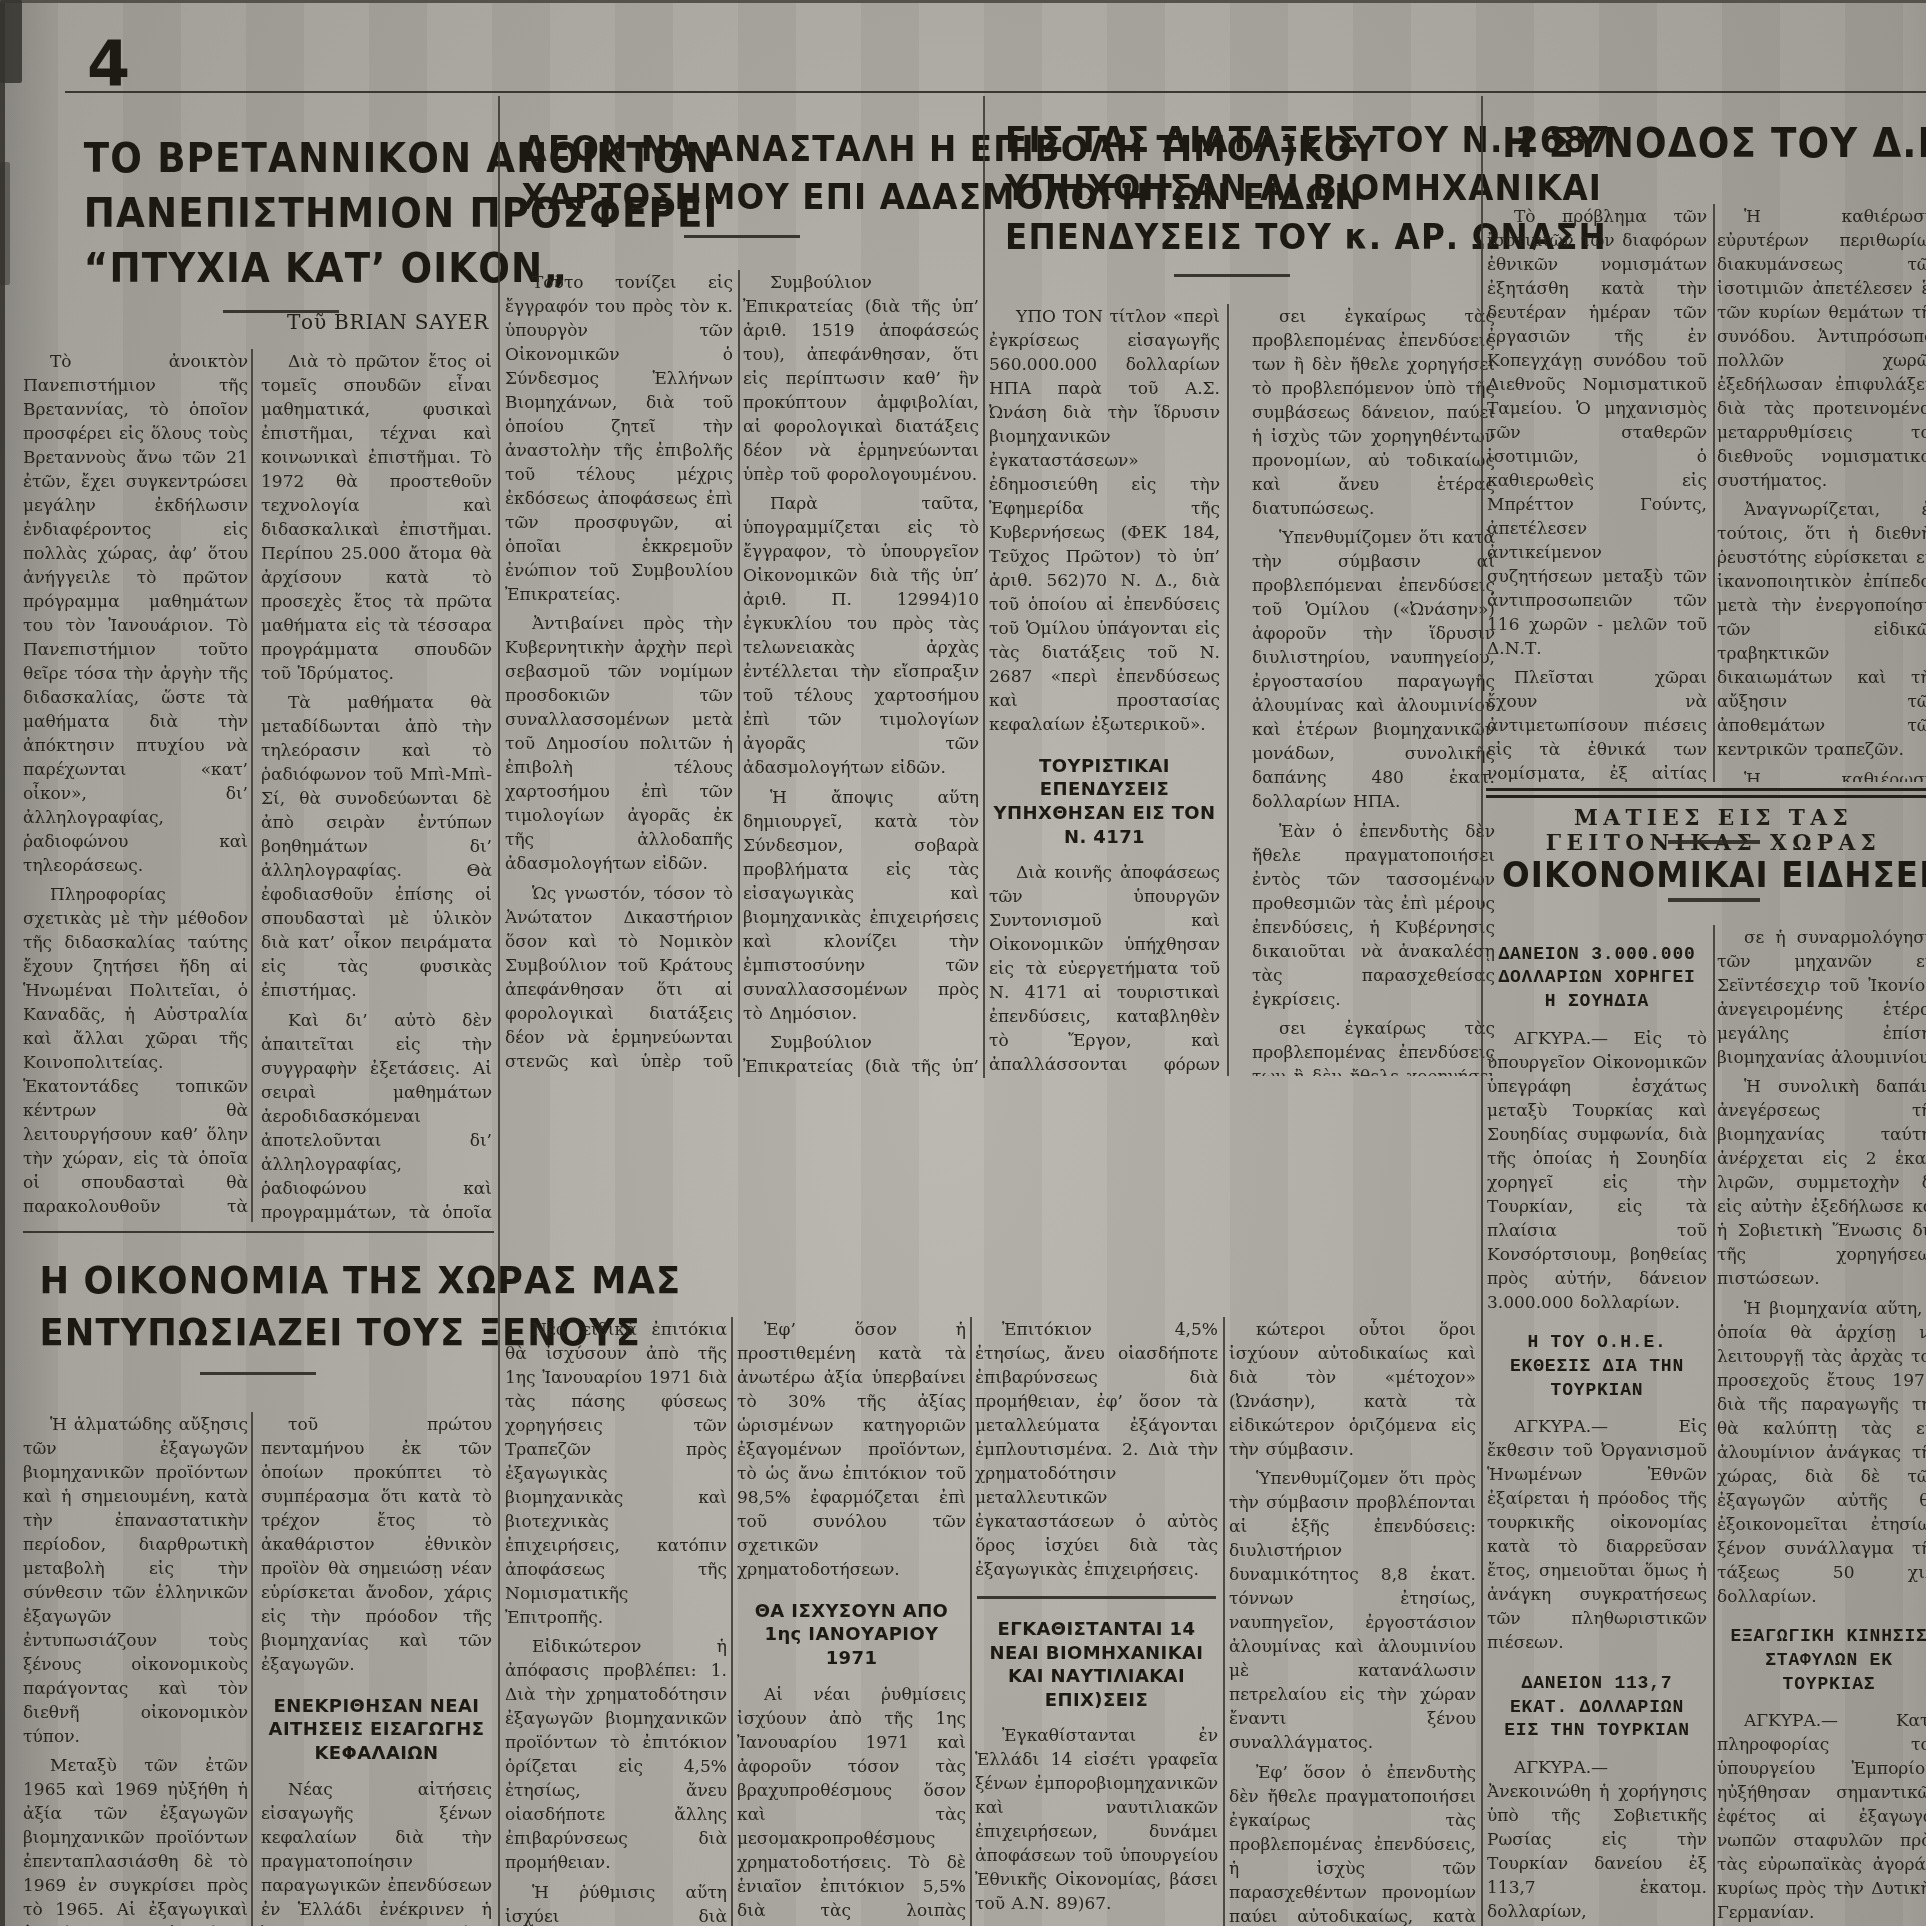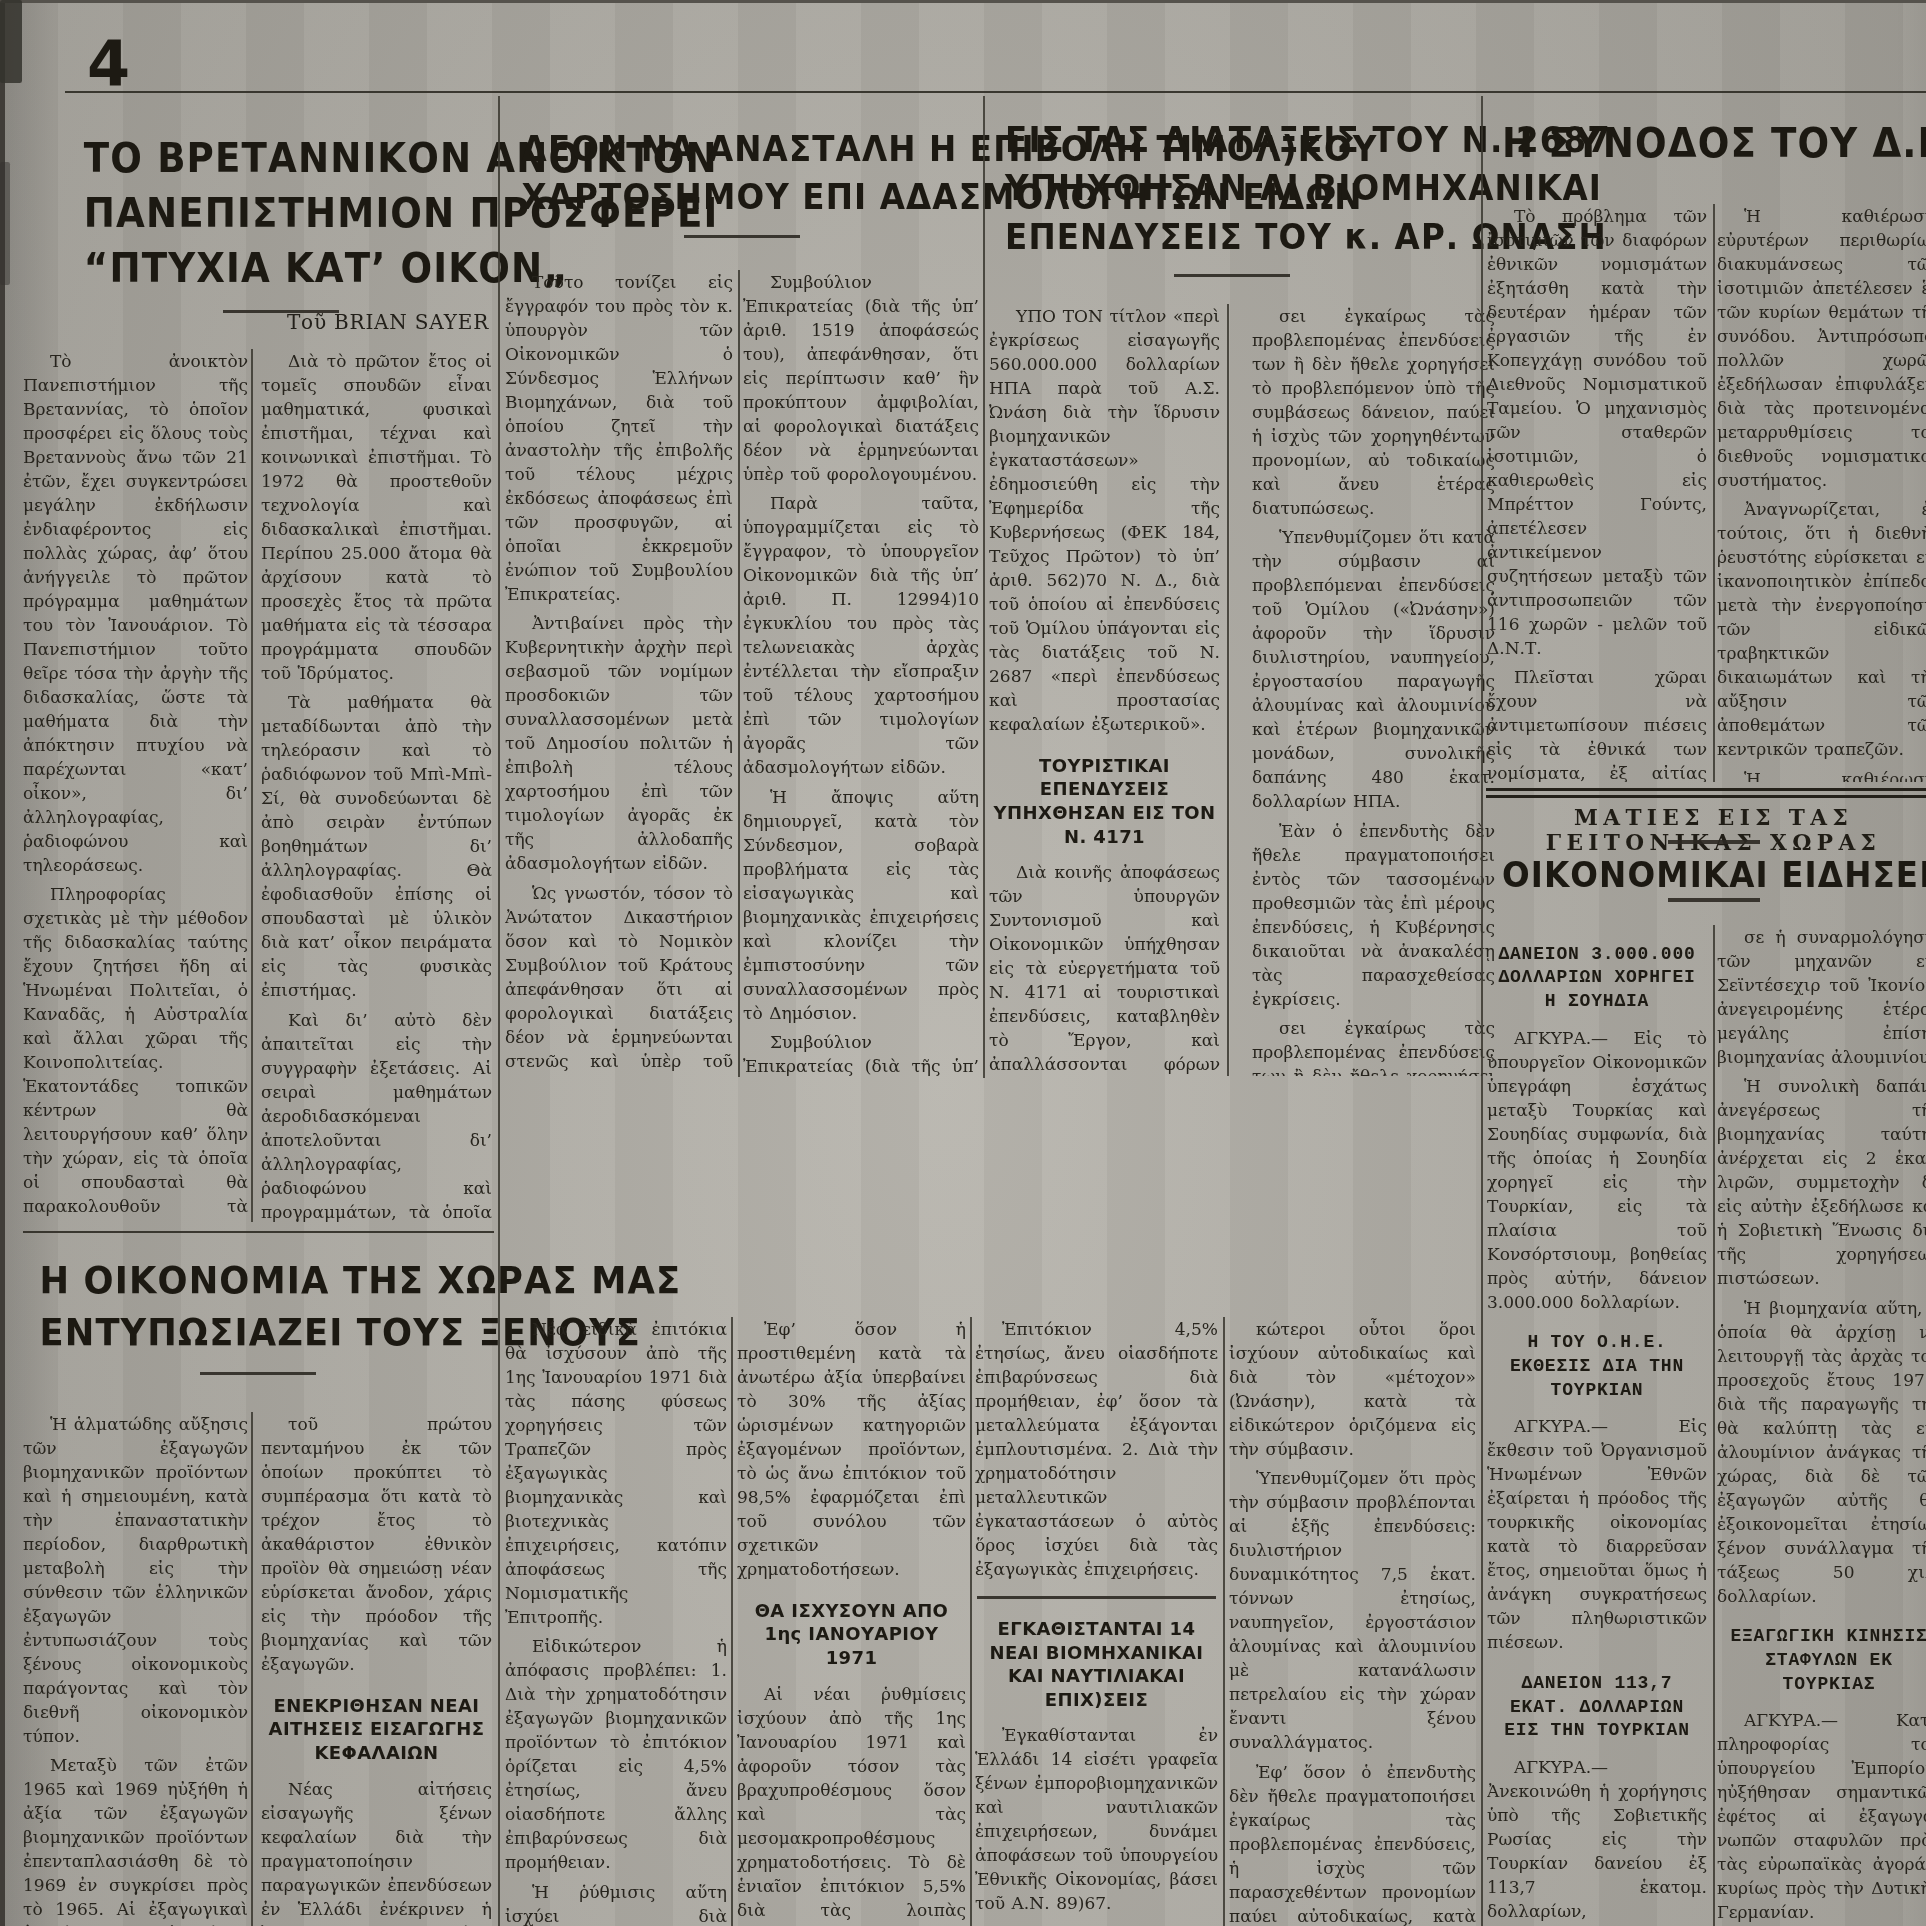--- a/index.html
+++ b/index.html
@@ -185,20 +185,20 @@
       <p class="para">Αἱ νέαι ῥυθμίσεις ἰσχύουν ἀπὸ τῆς 1ης Ἰανουαρίου 1971 καὶ ἀφοροῦν τόσον τὰς βραχυπροθέσμους ὅσον καὶ τὰς μεσομακροπροθέσμους χρηματοδοτήσεις. Τὸ δὲ ἑνιαῖον ἐπιτόκιον 5,5% διὰ τὰς λοιπὰς χορηγήσεις παραμένει ἀμετάβλητον.</p>
     </div>
   <div class="col fill" style="left:975px;top:1317px;width:243px;height:1510px;">
       <p class="para">Ἐπιτόκιον 4,5% ἐτησίως, ἄνευ οἱασδήποτε ἐπιβαρύνσεως διὰ προμήθειαν, ἐφ’ ὅσον τὰ μεταλλεύματα ἐξάγονται ἐμπλουτισμένα. 2. Διὰ τὴν χρηματοδότησιν μεταλλευτικῶν ἐγκαταστάσεων ὁ αὐτὸς ὅρος ἰσχύει διὰ τὰς ἐξαγωγικὰς ἐπιχειρήσεις.</p>
       <div class="colrule"></div>
       <div class="subhead">ΕΓΚΑΘΙΣΤΑΝΤΑΙ 14 ΝΕΑΙ ΒΙΟΜΗΧΑΝΙΚΑΙ ΚΑΙ ΝΑΥΤΙΛΙΑΚΑΙ ΕΠΙΧ)ΣΕΙΣ</div>
       <p class="para">Ἐγκαθίστανται ἐν Ἑλλάδι 14 εἰσέτι γραφεῖα ξένων ἐμποροβιομηχανικῶν καὶ ναυτιλιακῶν ἐπιχειρήσεων, δυνάμει ἀποφάσεων τοῦ ὑπουργείου Ἐθνικῆς Οἰκονομίας, βάσει τοῦ Α.Ν. 89)67.</p>
     </div>
   <div class="col fill" style="left:1229px;top:1317px;width:247px;height:1510px;">
       <p class="para">κώτεροι οὗτοι ὅροι ἰσχύουν αὐτοδικαίως καὶ διὰ τὸν «μέτοχον» (Ὠνάσην), κατὰ τὰ εἰδικώτερον ὁριζόμενα εἰς τὴν σύμβασιν.</p>
-      <p class="para">Ὑπενθυμίζομεν ὅτι πρὸς τὴν σύμβασιν προβλέπονται αἱ ἑξῆς ἐπενδύσεις: διυλιστήριον δυναμικότητος 7,5 ἑκατ. τόννων ἐτησίως, ναυπηγεῖον, ἐργοστάσιον ἀλουμίνας καὶ ἀλουμινίου μὲ κατανάλωσιν πετρελαίου εἰς τὴν χώραν ἔναντι ξένου συναλλάγματος.</p>
+      <p class="para">Ὑπενθυμίζομεν ὅτι πρὸς τὴν σύμβασιν προβλέπονται αἱ ἑξῆς ἐπενδύσεις: διυλιστήριον δυναμικότητος 8,8 ἑκατ. τόννων ἐτησίως, ναυπηγεῖον, ἐργοστάσιον ἀλουμίνας καὶ ἀλουμινίου μὲ κατανάλωσιν πετρελαίου εἰς τὴν χώραν ἔναντι ξένου συναλλάγματος.</p>
       <p class="para">Ἐφ’ ὅσον ὁ ἐπενδυτὴς δὲν ἤθελε πραγματοποιήσει ἐγκαίρως τὰς προβλεπομένας ἐπενδύσεις, ἡ ἰσχὺς τῶν παρασχεθέντων προνομίων παύει αὐτοδικαίως, κατὰ τὰ ὁριζόμενα εἰς τὸ οἰκεῖον ἄρθρον τῆς κυρωθείσης συμβάσεως.</p>
     </div>
   <div class="vline" style="left:731px;top:1317px;height:1510px;"></div>
   <div class="vline" style="left:970px;top:1317px;height:1510px;"></div>
   <div class="vline" style="left:1223px;top:1317px;height:1510px;"></div>
 </div>
 
 
 </body></html>

